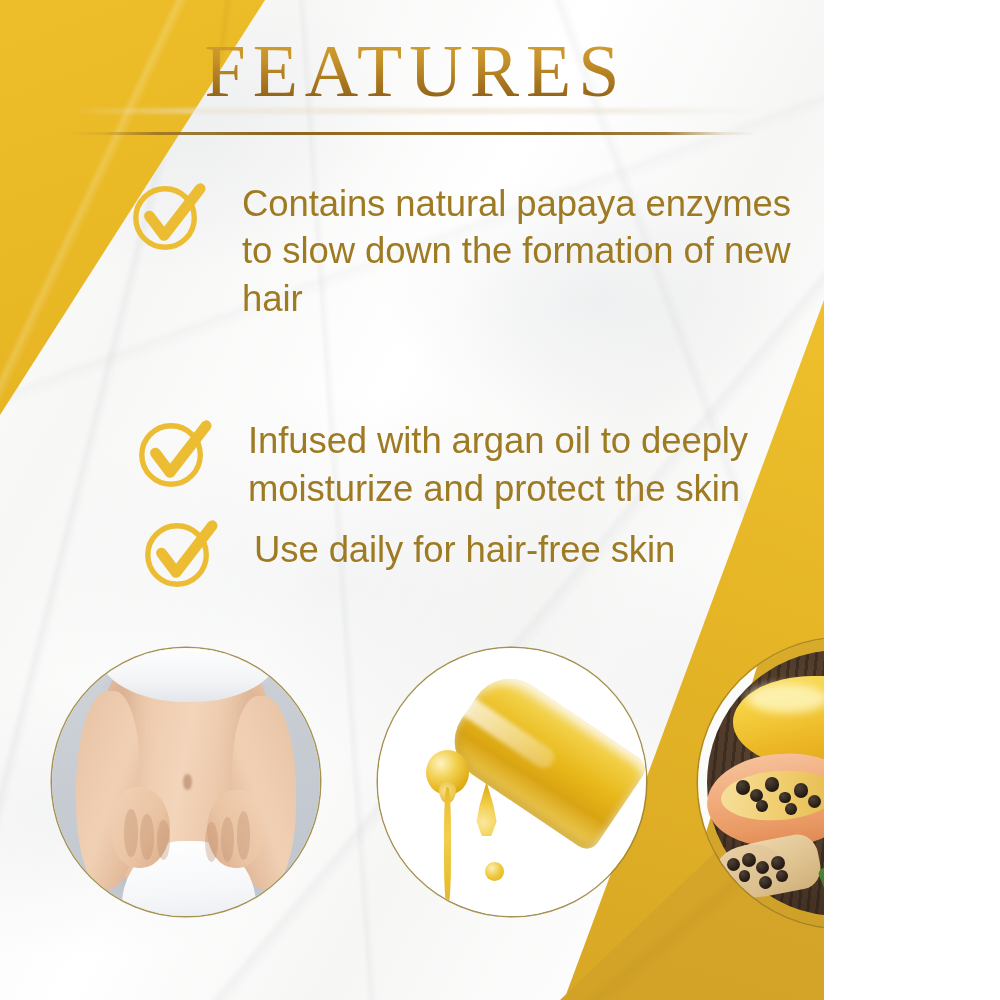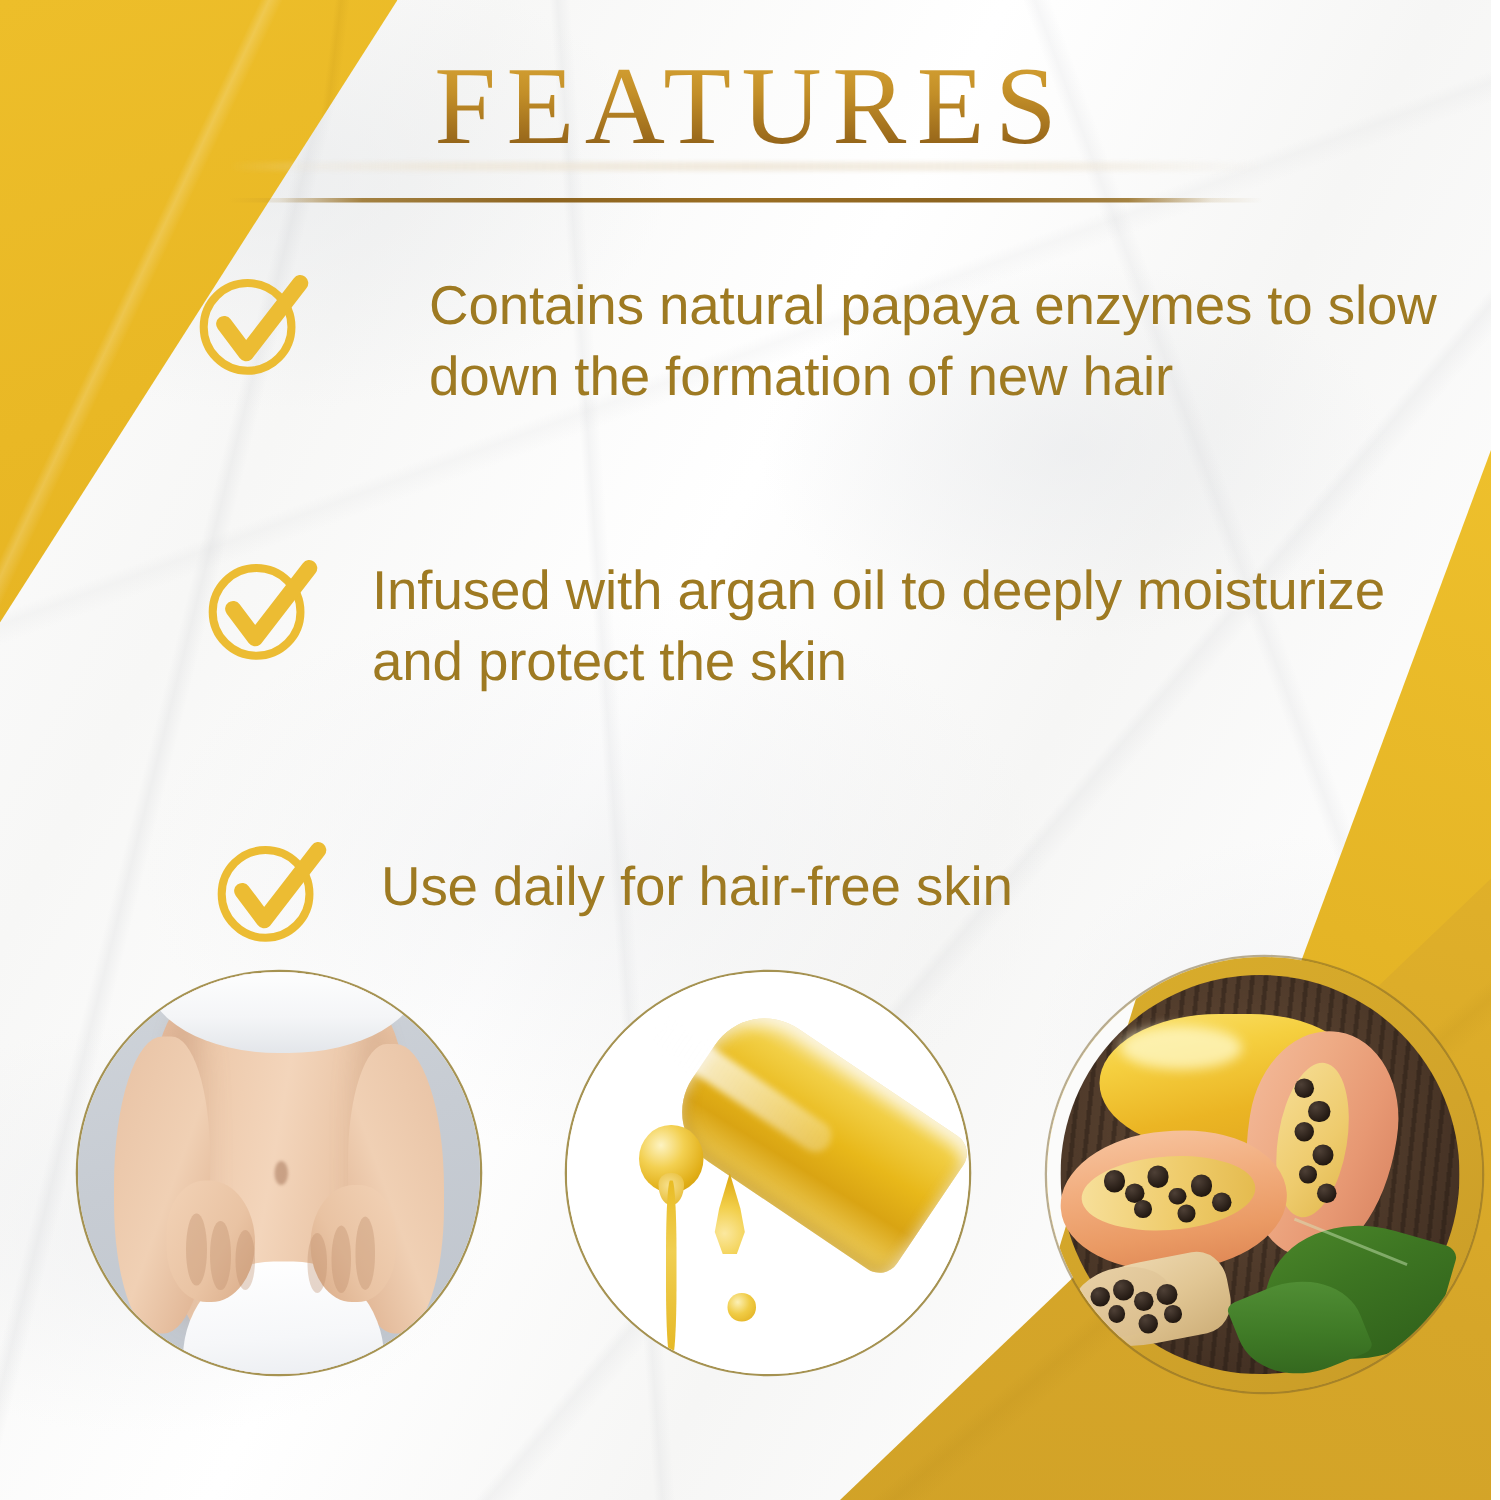--- a/index.html
+++ b/index.html
@@ -9,21 +9,21 @@
   body {
     width: 1000px;
     height: 1000px;
     font-family: "Liberation Sans", sans-serif;
     overflow: hidden;
   }
 
   
   .poster {
     position: relative;
-    width: 994px;
+    width: 824px;
     height: 1000px;
     overflow: hidden;
     background: #fde047;
   }
 
   
   .paper-bg {
     position: absolute;
     inset: 0;
     background:
@@ -144,22 +144,22 @@
   .features {
     position: absolute;
     left: 0; right: 0;
     top: 175px;
   }
   .feature-row {
     display: flex;
     align-items: flex-start;
     margin-bottom: 0;
   }
-  .feature-row.row-0 { padding-left: 128px; margin-bottom: 90px; gap: 44px; }
-  .feature-row.row-1 { padding-left: 134px; margin-bottom: 88px; }
+  .feature-row.row-0 { padding-left: 128px; margin-bottom: 90px; }
+  .feature-row.row-1 { padding-left: 134px; }
   .feature-row.row-2 { padding-left: 140px; }
 
   .check-icon {
     flex: 0 0 auto;
     width: 78px;
     height: 78px;
     margin-top: 2px;
   }
   .check-icon svg { display: block; width: 78px; height: 78px; overflow: visible; }
 

